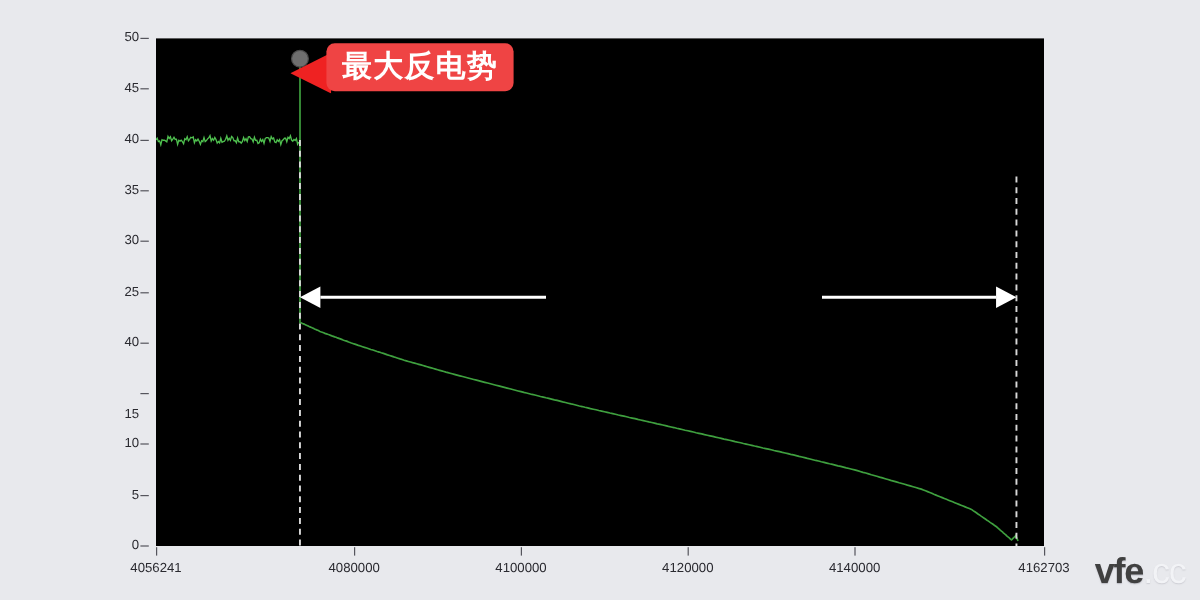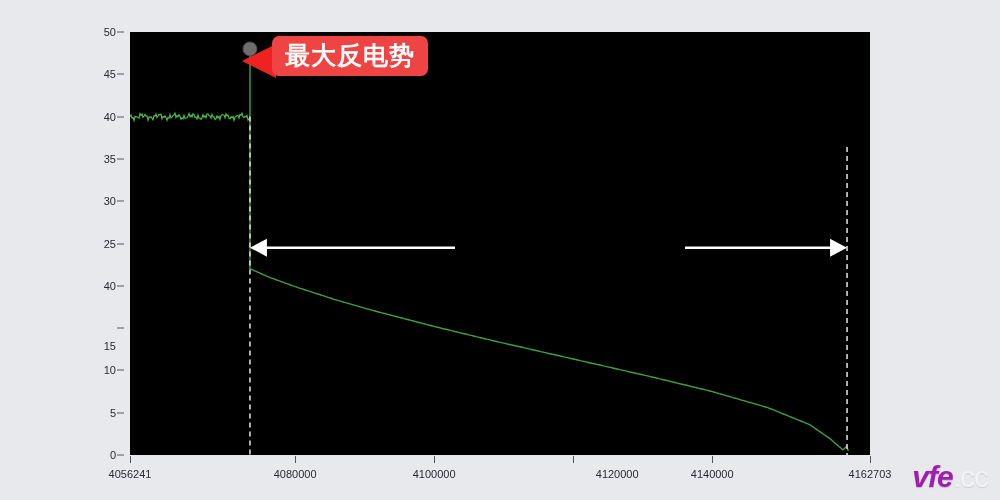--- a/index.html
+++ b/index.html
@@ -120,24 +120,23 @@
     position: absolute;
     right: 12px;
     bottom: 8px;
     font-size: 30px;
     line-height: 1;
     letter-spacing: -1px;
     user-select: none;
     z-index: 5;
   }
   #watermark .wm-bold {
-    color: #a21caf;
+    color: #404040;
     font-weight: bold;
     text-shadow: 0 1px 1px rgba(150,150,160,0.55);
-    font-style: italic;
   }
   #watermark .wm-light {
     color: #f2f3f6;
     font-weight: normal;
     text-shadow: 0 1px 1px rgba(170,170,180,0.45);
   }
 </style>
 </head>
 <body>
 
@@ -194,21 +193,21 @@
   <div id="callout-max-emf">最大反电势</div>
 
 
   <div id="x-axis">
       <div class="x-tick-label" style="left: 130px;">4056241</div>
       <div class="x-tick-mark" style="left: 130px;"></div>
       <div class="x-tick-label" style="left: 295.145px;">4080000</div>
       <div class="x-tick-mark" style="left: 295.145px;"></div>
       <div class="x-tick-label" style="left: 434.162px;">4100000</div>
       <div class="x-tick-mark" style="left: 434.162px;"></div>
-      <div class="x-tick-label" style="left: 573.178px; margin-left: 44px;">4120000</div>
+      <div class="x-tick-label" style="left: 573.178px;">4120000</div>
       <div class="x-tick-mark" style="left: 573.178px;"></div>
       <div class="x-tick-label" style="left: 712.195px;">4140000</div>
       <div class="x-tick-mark" style="left: 712.195px;"></div>
       <div class="x-tick-label" style="left: 870px; text-align: right;">4162703</div>
       <div class="x-tick-mark" style="left: 870px;"></div>
     </div>
 
   <div id="watermark">
     <span class="wm-bold">vfe</span><span class="wm-light">.cc</span>
   </div>

